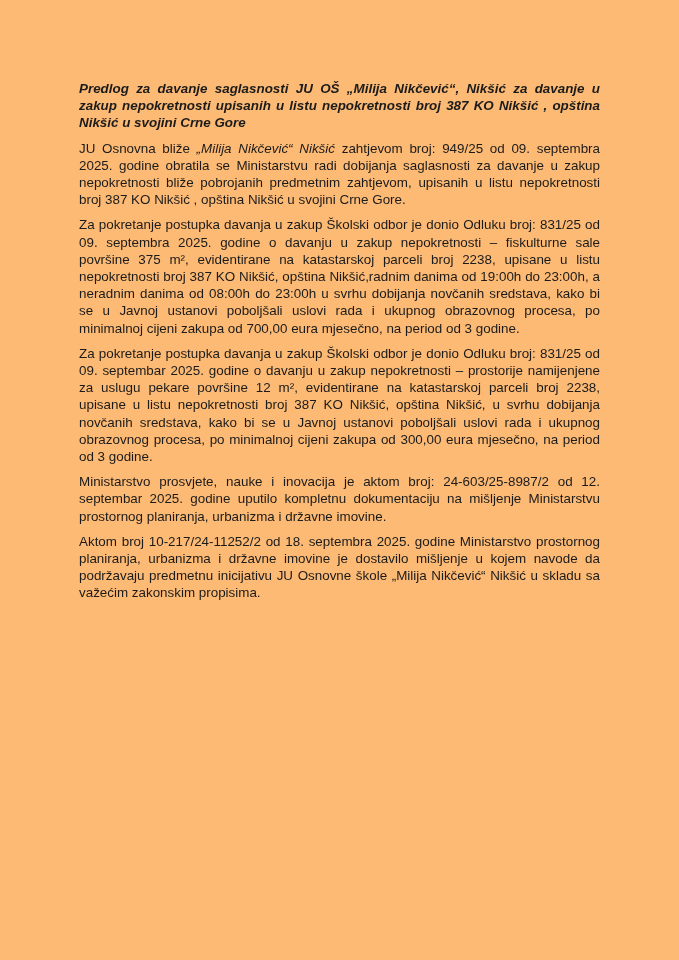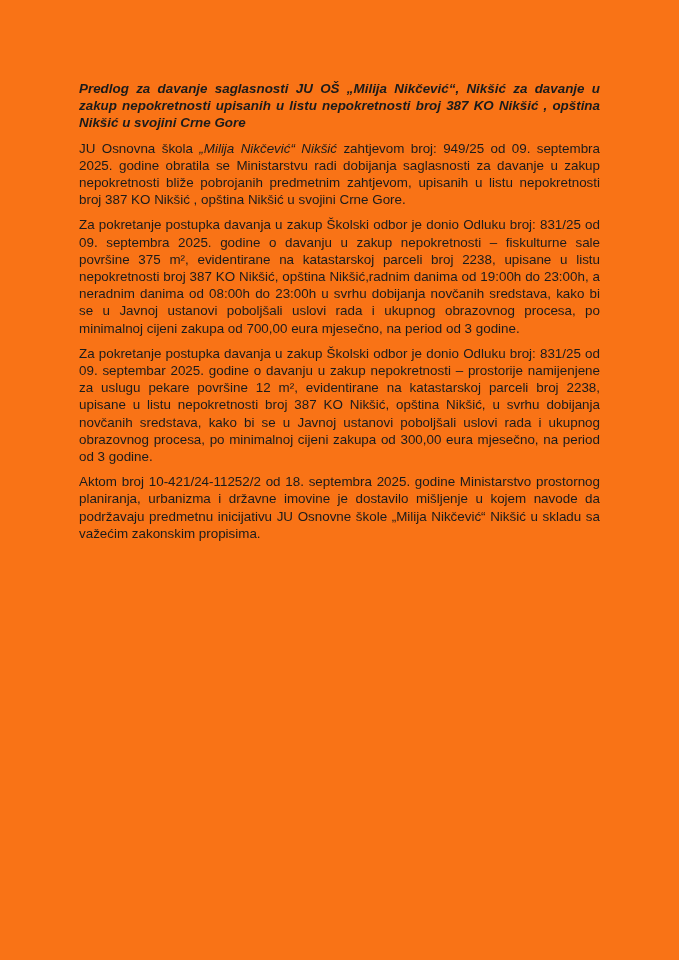--- a/index.html
+++ b/index.html
@@ -6,21 +6,21 @@
   html, body {
     margin: 0;
     padding: 0;
     background: #ffffff;
   }
   .page {
     position: relative;
     width: 679px;
     height: 960px;
     margin: 0 auto;
-    background: #f97316;
+    background: #fdba74;
     box-sizing: border-box;
     padding: 80px 79px 40px 79px;
     font-family: "Liberation Sans", "DejaVu Sans", sans-serif;
     font-size: 13.4px;
     line-height: 17.2px;
     color: #1b1b1b;
     overflow: hidden;
   }
   .doc-title {
     font-size: 13.4px;
@@ -39,22 +39,23 @@
     margin-top: 23px;
   }
 </style>
 </head>
 <body>
 
 <div class="page">
 
   <h1 class="doc-title">Predlog za davanje saglasnosti JU OŠ „Milija Nikčević“, Nikšić za davanje u zakup nepokretnosti upisanih u listu nepokretnosti broj 387 KO Nikšić , opština Nikšić u svojini Crne Gore</h1>
 
-  <p class="doc-paragraph"><span>JU Osnovna škola </span><span class="inline-italic">„Milija Nikčević“ Nikšić</span><span> zahtjevom broj: 949/25 od 09. septembra 2025. godine obratila se Ministarstvu radi dobijanja saglasnosti za davanje u zakup nepokretnosti bliže pobrojanih predmetnim zahtjevom, upisanih u listu nepokretnosti broj 387 KO Nikšić , opština Nikšić u svojini Crne Gore.</span></p>
+  <p class="doc-paragraph"><span>JU Osnovna bliže </span><span class="inline-italic">„Milija Nikčević“ Nikšić</span><span> zahtjevom broj: 949/25 od 09. septembra 2025. godine obratila se Ministarstvu radi dobijanja saglasnosti za davanje u zakup nepokretnosti bliže pobrojanih predmetnim zahtjevom, upisanih u listu nepokretnosti broj 387 KO Nikšić , opština Nikšić u svojini Crne Gore.</span></p>
 
   <p class="doc-paragraph">Za pokretanje postupka davanja u zakup Školski odbor je donio Odluku broj: 831/25 od 09. septembra 2025. godine o davanju u zakup nepokretnosti – fiskulturne sale površine 375 m², evidentirane na katastarskoj parceli broj 2238, upisane u listu nepokretnosti broj 387 KO Nikšić, opština Nikšić,radnim danima od 19:00h do 23:00h, a neradnim danima od 08:00h do 23:00h u svrhu dobijanja novčanih sredstava, kako bi se u Javnoj ustanovi poboljšali uslovi rada i ukupnog obrazovnog procesa, po minimalnoj cijeni zakupa od 700,00 eura mjesečno, na period od 3 godine.</p>
 
   <p class="doc-paragraph">Za pokretanje postupka davanja u zakup Školski odbor je donio Odluku broj: 831/25 od 09. septembar 2025. godine o davanju u zakup nepokretnosti – prostorije namijenjene za uslugu pekare površine 12 m², evidentirane na katastarskoj parceli broj 2238, upisane u listu nepokretnosti broj 387 KO Nikšić, opština Nikšić, u svrhu dobijanja novčanih sredstava, kako bi se u Javnoj ustanovi poboljšali uslovi rada i ukupnog obrazovnog procesa, po minimalnoj cijeni zakupa od 300,00 eura mjesečno, na period od 3 godine.</p>
 
+  <p class="doc-paragraph">Ministarstvo prosvjete, nauke i inovacija je aktom broj: 24-603/25-8987/2 od 12. septembar 2025. godine uputilo kompletnu dokumentaciju na mišljenje Ministarstvu prostornog planiranja, urbanizma i državne imovine.</p>
 
-  <p class="doc-paragraph">Aktom broj 10-421/24-11252/2 od 18. septembra 2025. godine Ministarstvo prostornog planiranja, urbanizma i državne imovine je dostavilo mišljenje u kojem navode da podržavaju predmetnu inicijativu JU Osnovne škole „Milija Nikčević“ Nikšić u skladu sa važećim zakonskim propisima.</p>
+  <p class="doc-paragraph">Aktom broj 10-217/24-11252/2 od 18. septembra 2025. godine Ministarstvo prostornog planiranja, urbanizma i državne imovine je dostavilo mišljenje u kojem navode da podržavaju predmetnu inicijativu JU Osnovne škole „Milija Nikčević“ Nikšić u skladu sa važećim zakonskim propisima.</p>
 
 </div>
 
 </body></html>

